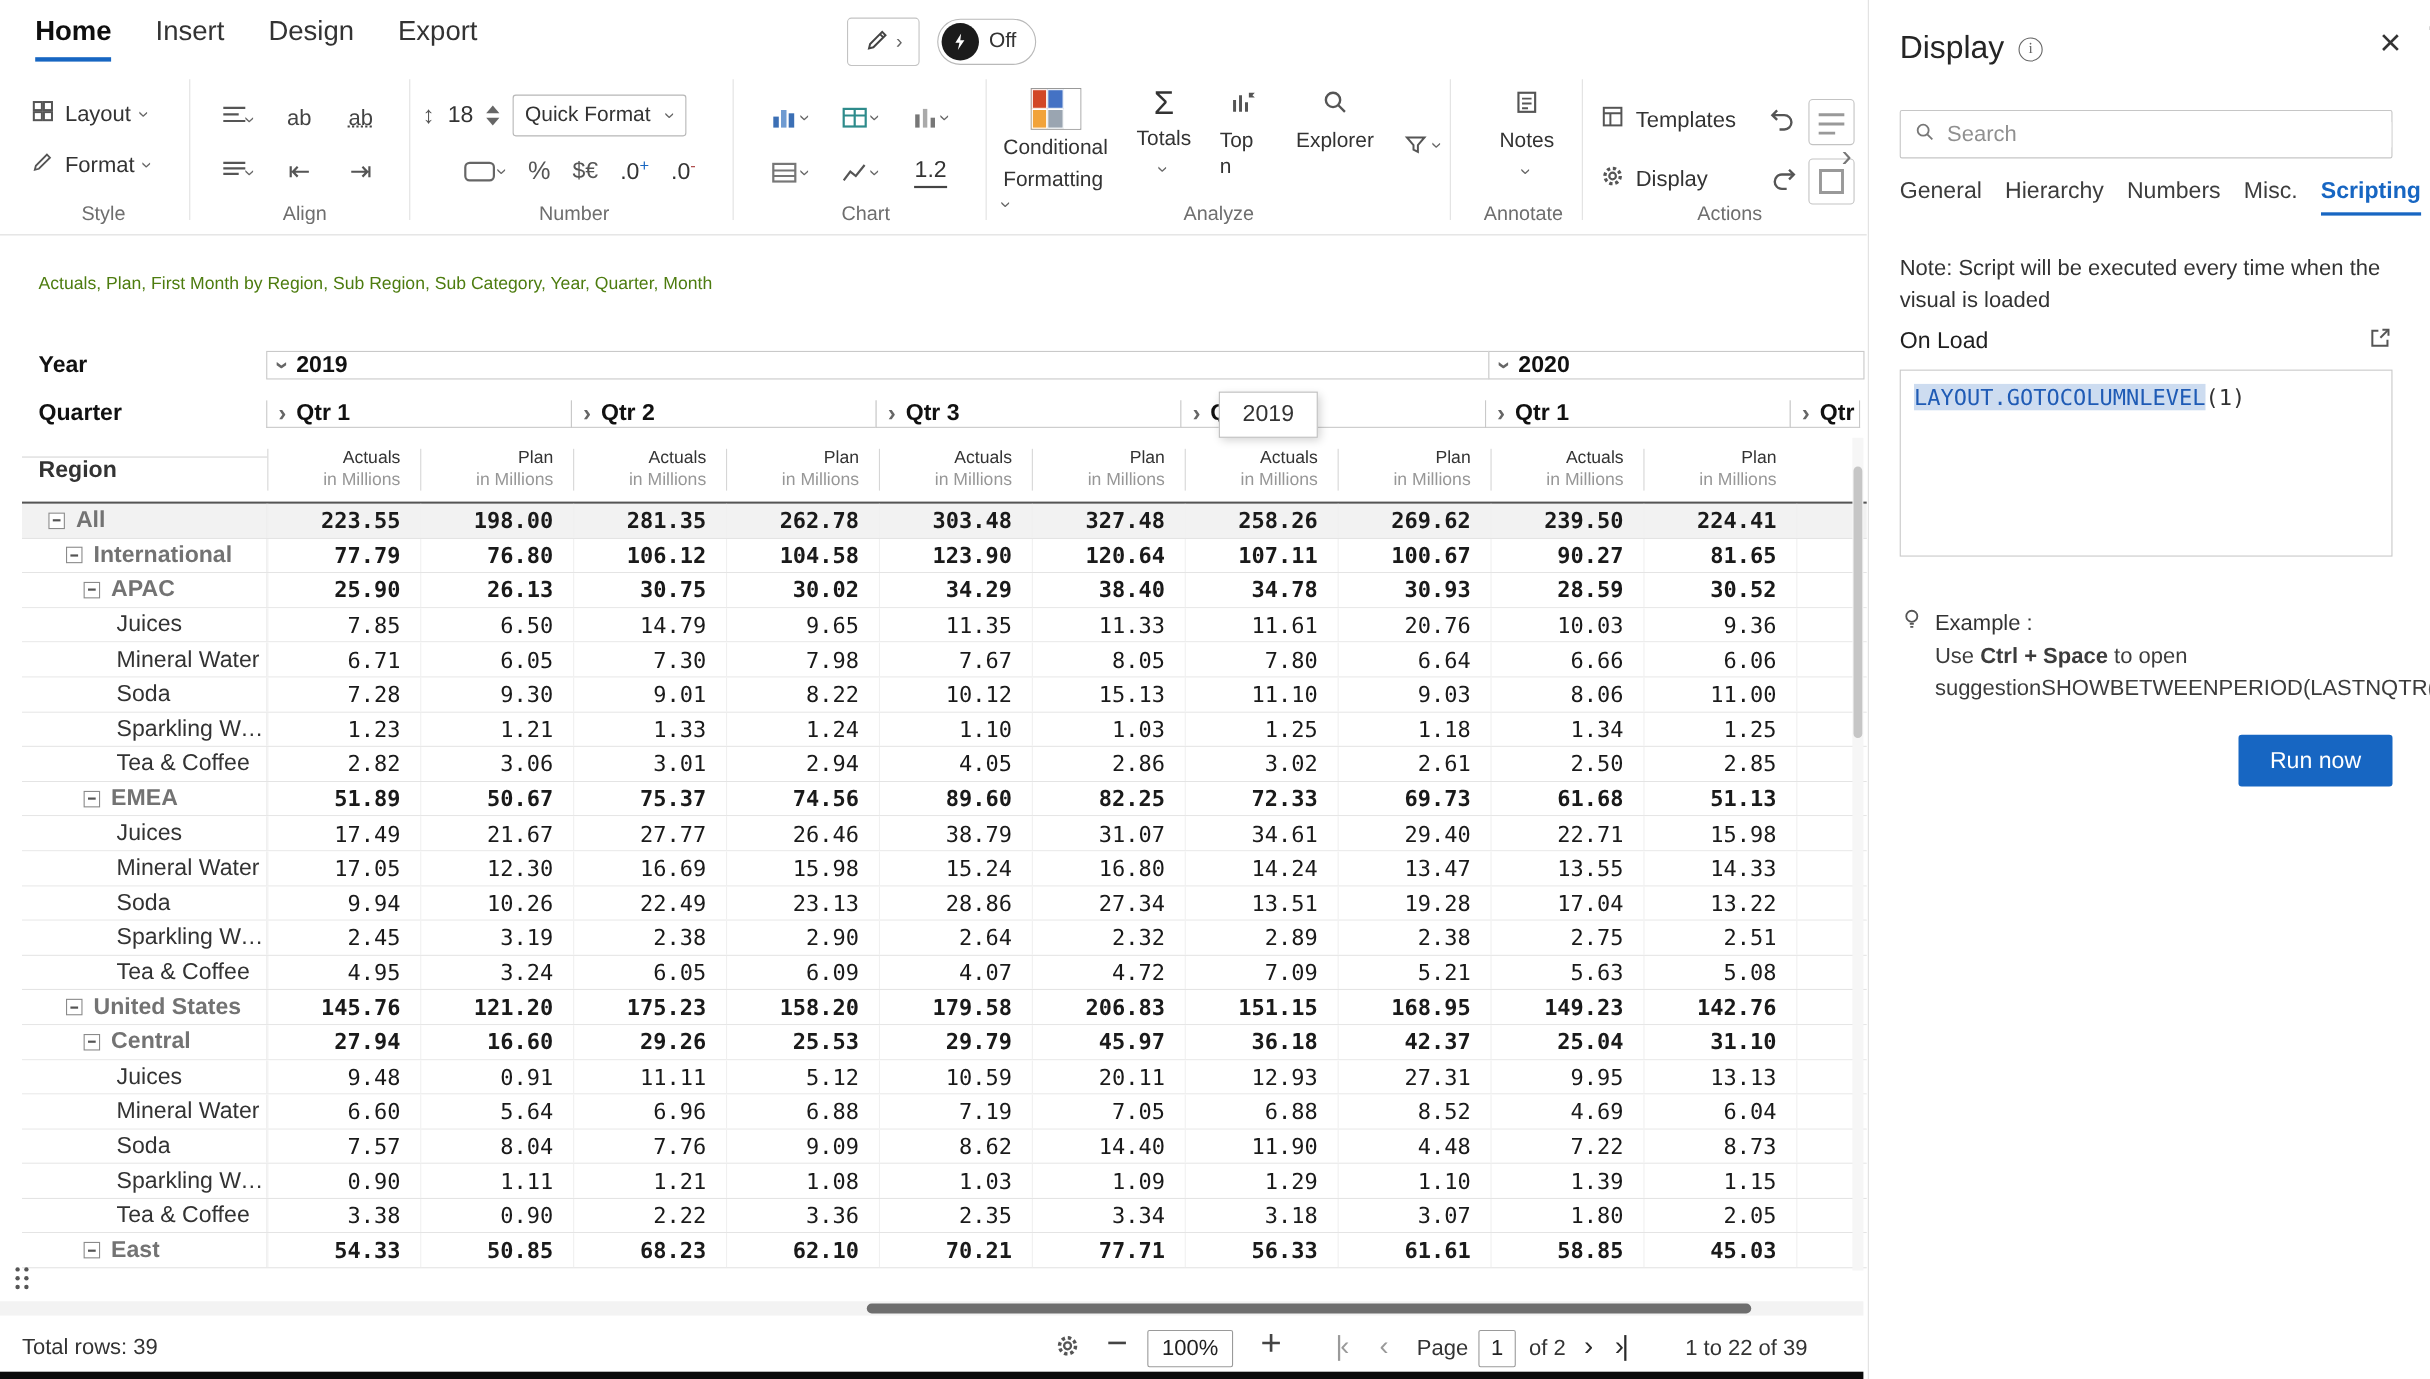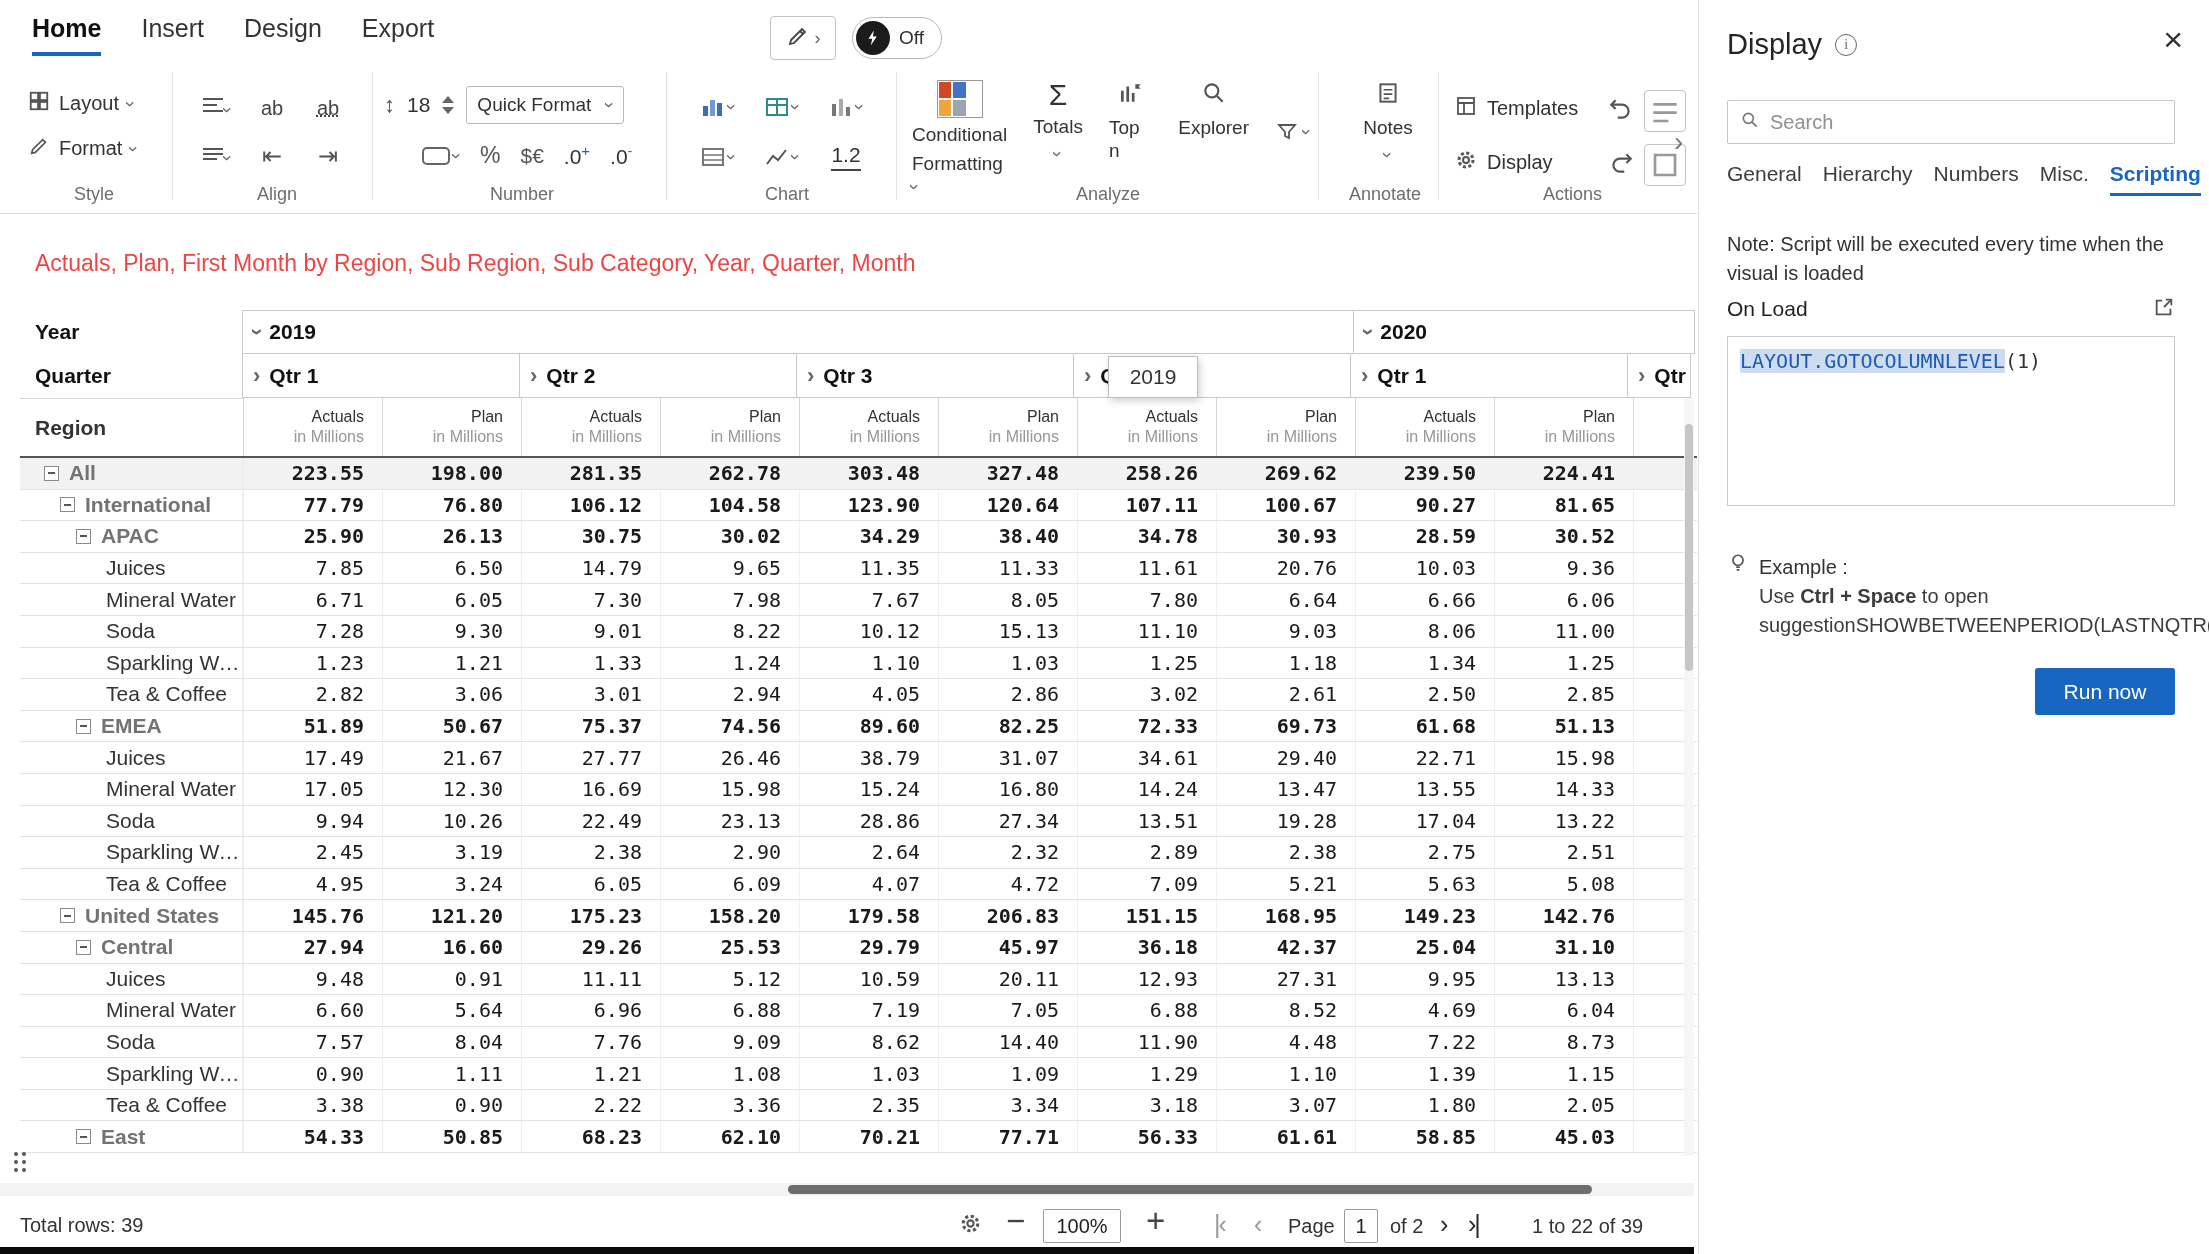--- a/index.html
+++ b/index.html
@@ -48,25 +48,25 @@
   .an-stack{display:flex;flex-direction:column;align-items:center;gap:6px;font-size:19px;color:#333;}
   .an-stack .lbl{line-height:1.2;}
   .cf-grid{width:46px;height:38px;border:1px solid #999;display:grid;grid-template-columns:1fr 1fr 1fr;grid-template-rows:1fr 1fr;}
   .cf-grid span{border:0.5px solid #fff;}
   .sigma{font-size:30px;color:#333;line-height:1;}
   .act-btn{display:flex;align-items:center;gap:9px;font-size:20px;color:#333;position:absolute;}
   .cutbox{position:absolute;width:42px;height:42px;border:1px solid #c3c3c3;border-radius:4px;overflow:hidden;}
   .panel-collapse{position:absolute;left:1674px;top:126px;font-size:28px;color:#777;}
 
   
-  .report-title{position:absolute;left:35px;top:250px;font-size:23px;color:#ef4444;}
+  .report-title{position:absolute;left:35px;top:250px;font-size:16px;color:#4d7c0f;}
 
   
   .grid{position:absolute;left:20px;top:310px;width:1677px;}
-  .hrow{display:flex;}
+  .hrow{display:flex;align-items:center;}
   .year-row,.quarter-row{height:44px;}
   .colhead-row{height:60px;border-bottom:2px solid #555;}
   .hlabel{width:223px;display:flex;align-items:center;padding-left:15px;font-weight:bold;font-size:21px;color:#111;flex:none;}
   .group-cell{display:flex;align-items:center;gap:9px;padding-left:10px;border:1px solid #c9c9c9;margin-left:-1px;font-weight:bold;font-size:21px;color:#111;flex:none;background:#fff;}
   .quarter-row .group-cell{border-top:none;}
   .measure-cell{display:flex;flex-direction:column;justify-content:center;align-items:flex-end;padding-right:18px;gap:2px;border-left:1px solid #d6d6d6;flex:none;}
   .region-cell{width:223px;display:flex;align-items:center;padding-left:15px;font-size:21px;font-weight:bold;color:#333;border-top:1px solid #d6d6d6;flex:none;}
   .m-name{font-size:16px;color:#333;}
   .m-unit{font-size:16px;color:#979797;}
   .trow{display:flex;height:31.6px;border-bottom:1px solid #e4e4e4;background:#fff;}

